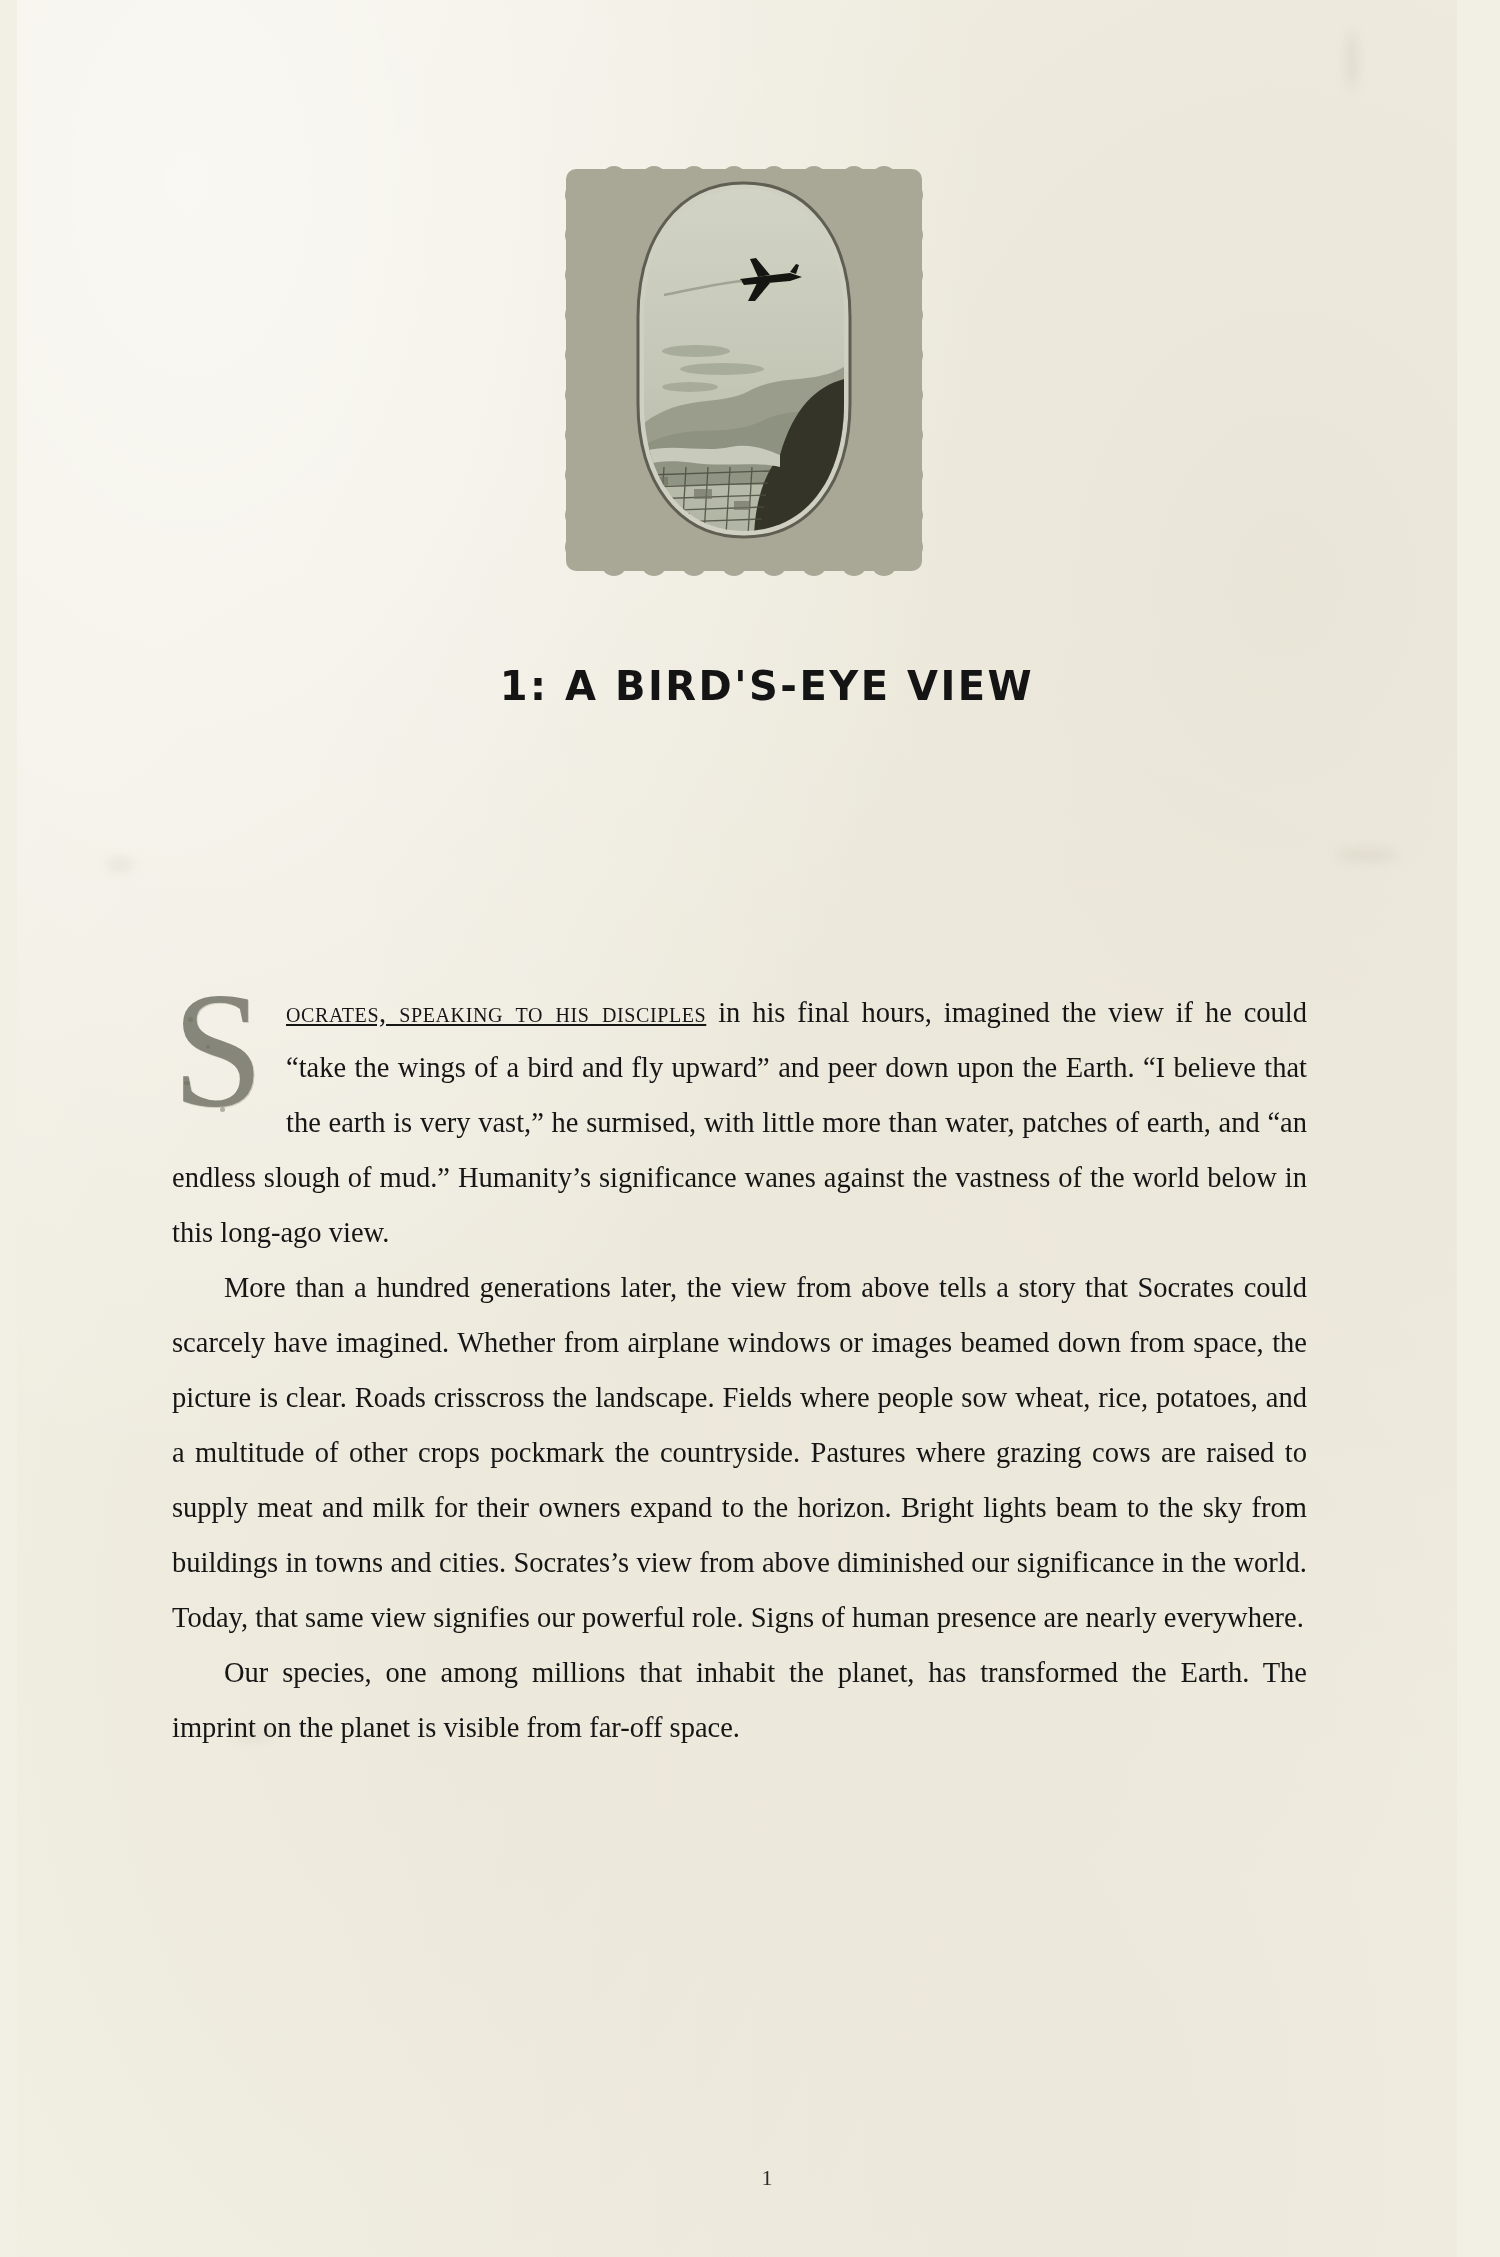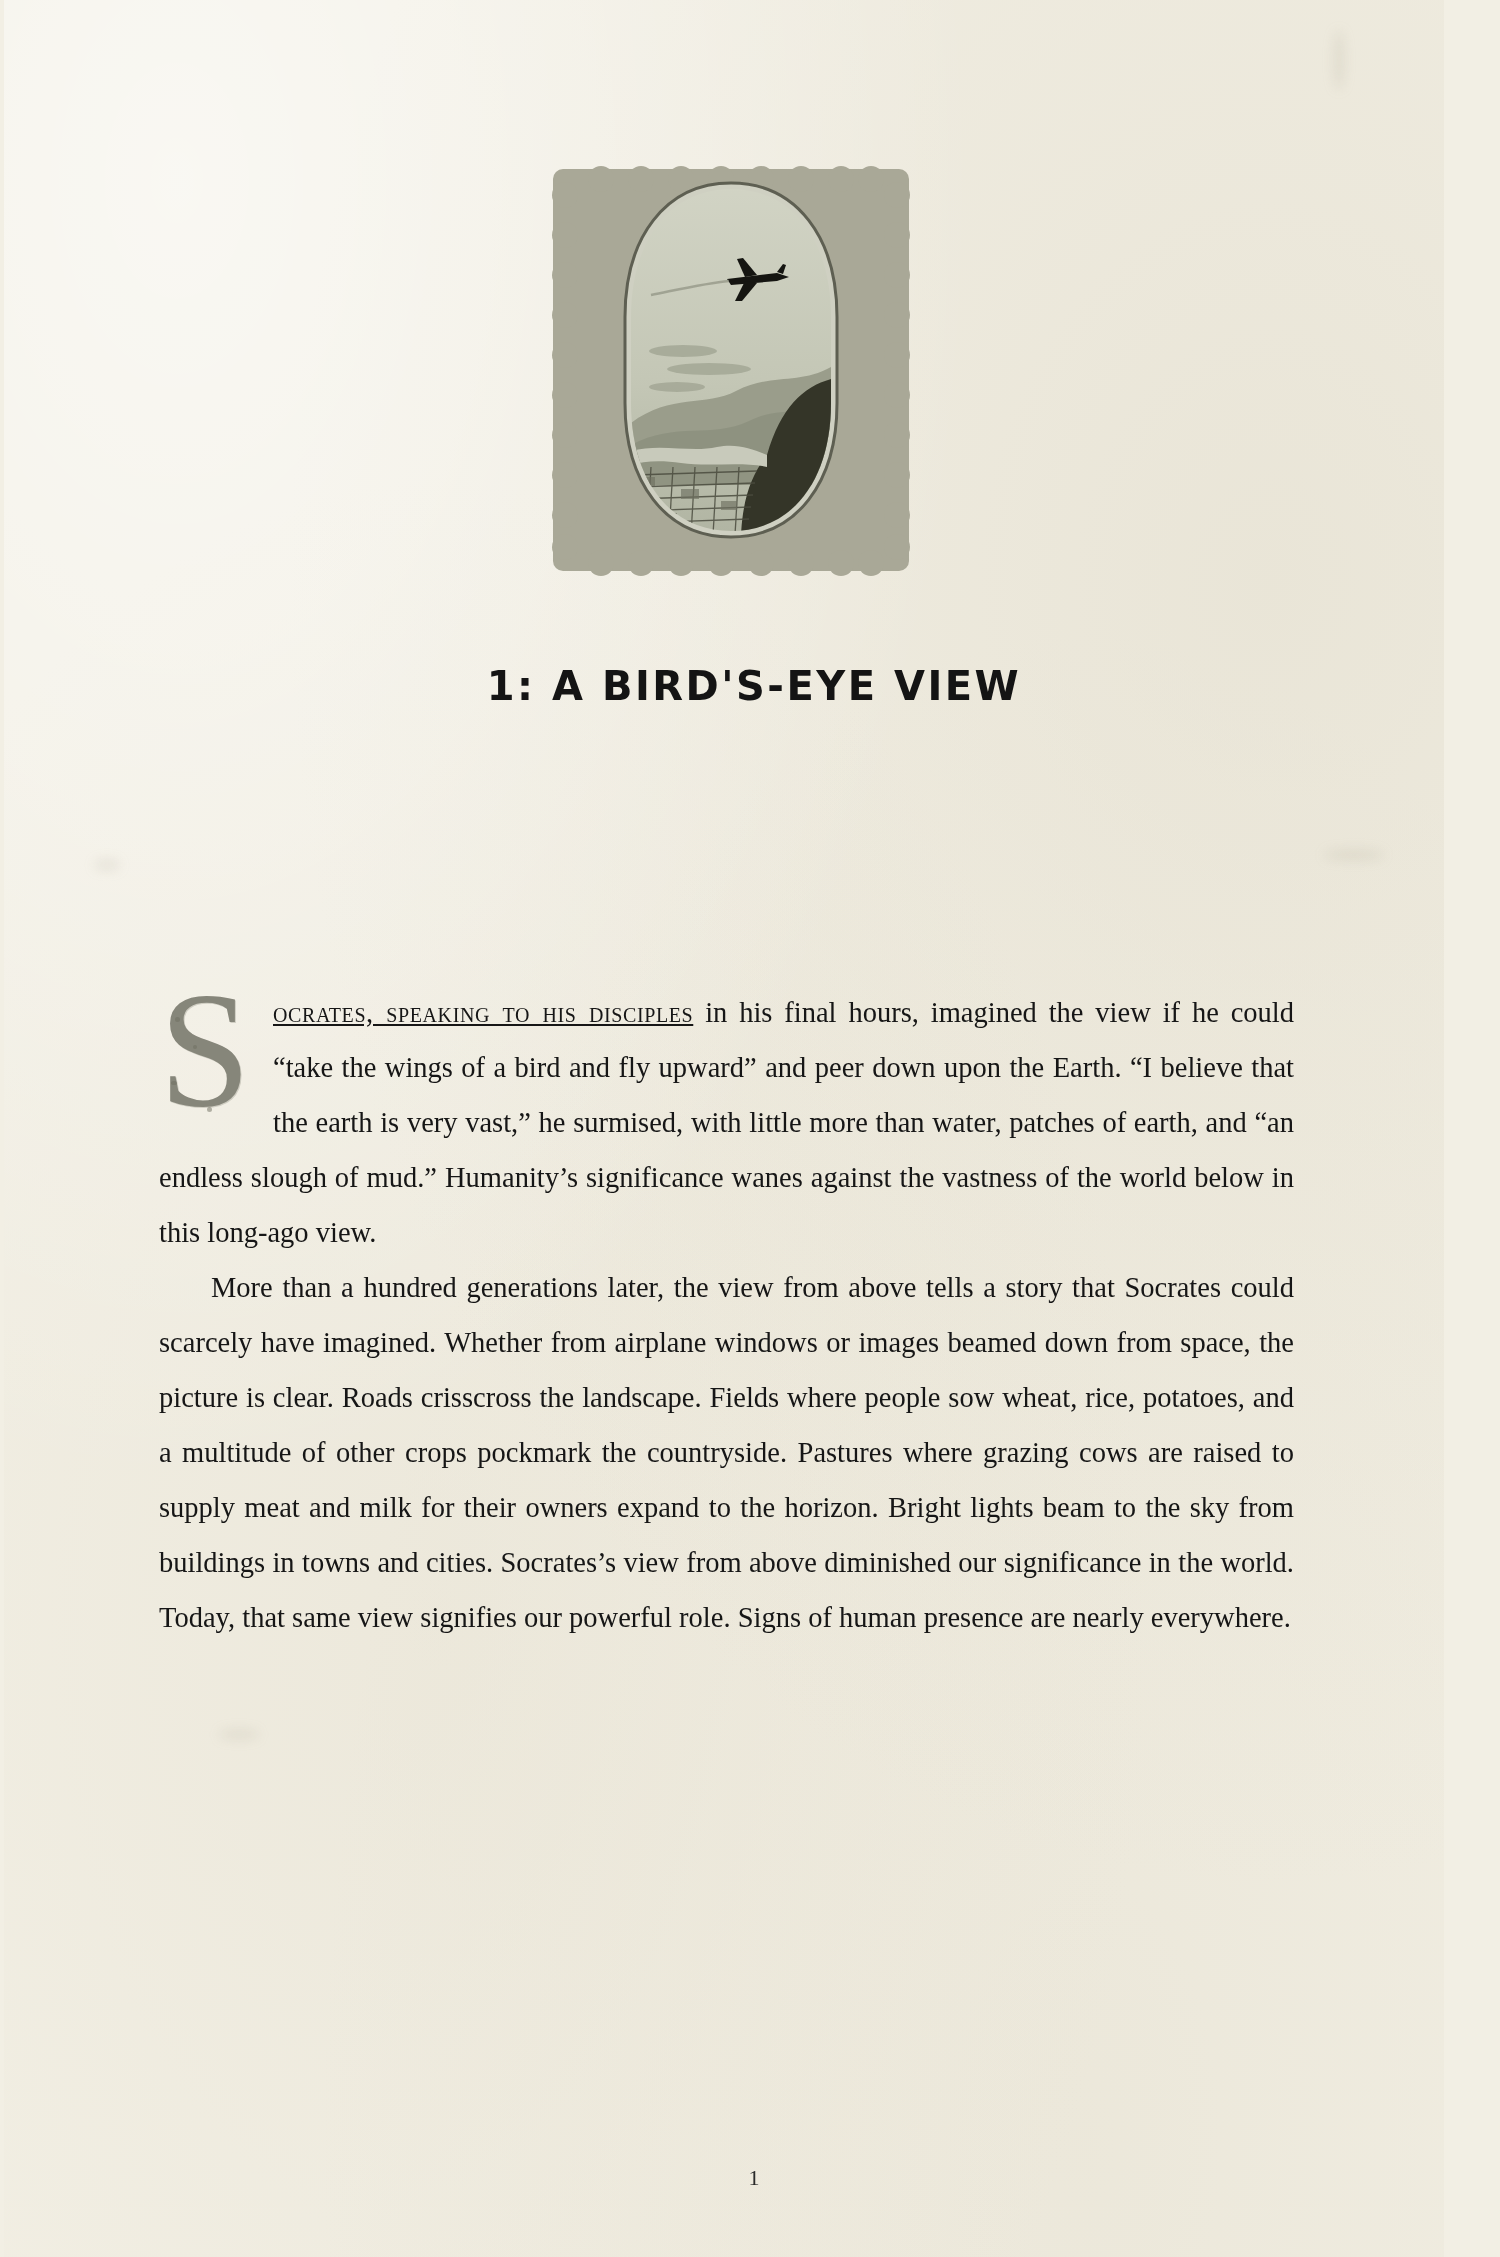--- a/index.html
+++ b/index.html
@@ -21,21 +21,21 @@
     inset: 0;
     pointer-events: none;
     background:
       radial-gradient(ellipse at 12% 8%, rgba(255,255,255,0.55), rgba(255,255,255,0) 45%),
       radial-gradient(ellipse at 88% 26%, rgba(220,214,196,0.40), rgba(255,255,255,0) 55%),
       radial-gradient(ellipse at 30% 72%, rgba(226,220,203,0.35), rgba(255,255,255,0) 50%),
       radial-gradient(ellipse at 75% 95%, rgba(224,218,200,0.35), rgba(255,255,255,0) 50%);
   }
   .page {
     position: absolute;
-    left: 4px; top: 0;
+    left: 17px; top: 0;
     width: 1440px;
     height: 2257px;
   }
 
   
   .illustration-wrap {
     position: absolute;
     left: 527px;
     top: 155px;
     width: 400px;
@@ -261,18 +261,19 @@
         <span class="dropcap">S</span>
         <span class="dropcap-speck" style="left:16px; top:28px; width:5px; height:5px;"></span>
         <span class="dropcap-speck" style="left:34px; top:56px; width:4px; height:4px;"></span>
         <span class="dropcap-speck" style="left:12px; top:92px; width:6px; height:4px;"></span>
         <span class="dropcap-speck" style="left:48px; top:118px; width:5px; height:5px;"></span>
       </span><span class="smallcaps">ocrates, speaking to his disciples</span><span> in his final hours, imagined the view if he could “take the wings of a bird and fly upward” and peer down upon the Earth. “I believe that the earth is very vast,” he surmised, with little more than water, patches of earth, and “an endless slough of mud.” Humanity’s significance wanes against the vastness of the world below in this long-ago view.</span>
     </p>
 
     <p class="para">More than a hundred generations later, the view from above tells a story that Socrates could scarcely have imagined. Whether from airplane windows or images beamed down from space, the picture is clear. Roads crisscross the landscape. Fields where people sow wheat, rice, potatoes, and a multitude of other crops pockmark the countryside. Pastures where grazing cows are raised to supply meat and milk for their owners expand to the horizon. Bright lights beam to the sky from buildings in towns and cities. Socrates’s view from above diminished our significance in the world. Today, that same view signifies our powerful role. Signs of human presence are nearly everywhere.</p>
 
+    <p class="para">Our species, one among millions that inhabit the planet, has transformed the Earth. The imprint on the planet is visible from far-off space.</p>
 
   </div>
 
   <div class="folio">1</div>
 
 </div>
 
 </body></html>

